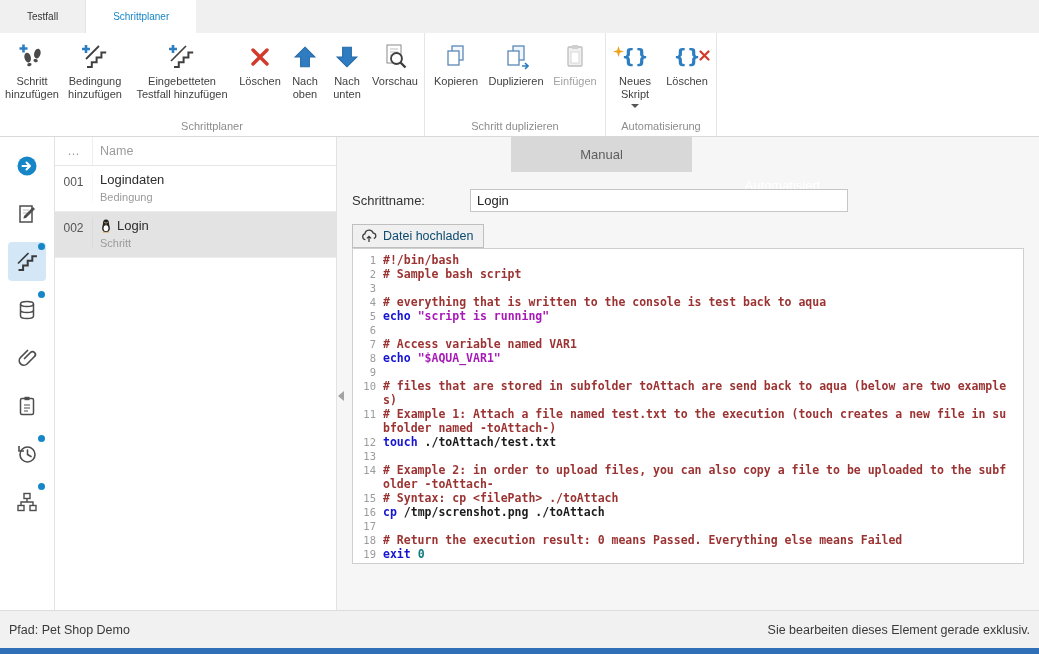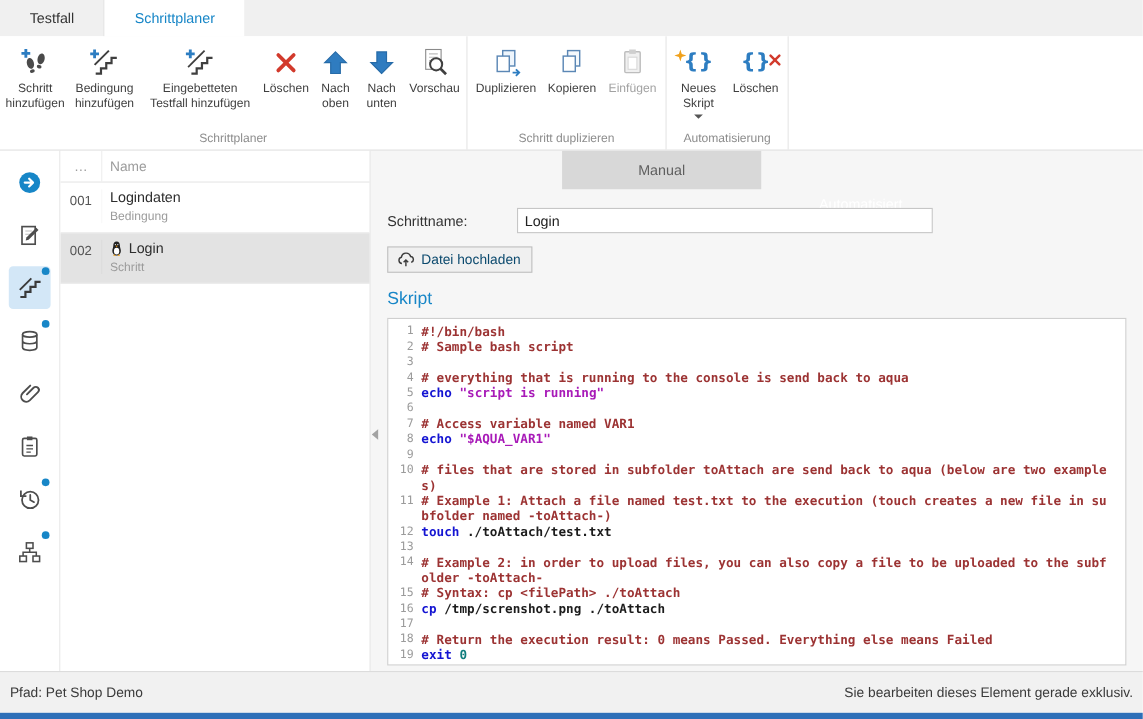--- a/index.html
+++ b/index.html
@@ -1,21 +1,21 @@
 <!DOCTYPE html>
 <html><head>
 <meta charset="utf-8">
 <style>
   * { box-sizing: border-box; margin: 0; padding: 0; }
   body { font-family: "Liberation Sans", sans-serif; background:#fff; }
   #app { width:1039px; height:654px; display:flex; flex-direction:column; overflow:hidden; background:#fff; position:relative; }
 
   
   .tabbar { height:33px; flex:none; background:#f0f0f0; display:flex; align-items:stretch; }
-  .wtab { padding:0 27px; display:flex; align-items:center; font-size:13px; color:#333; border-right:1px solid #e3e3e3; cursor:default; }
+  .wtab { padding:0 27px; display:flex; align-items:center; font-size:10px; color:#333; border-right:1px solid #e3e3e3; cursor:default; }
   .wtab.active { background:#fff; color:#1786c7; border-right:none; }
 
   
   .ribbon { height:104px; flex:none; background:#fff; border-bottom:1px solid #d9d9d9; display:flex; }
   .rgroup { display:flex; flex-direction:column; border-right:1px solid #e5e5e5; padding:0 3px; }
   .rbtns { flex:1; display:flex; align-items:stretch; padding-top:3px; }
   .rlabel { font-size:11px; color:#8d8d8d; text-align:center; padding:1px 6px 4px; white-space:nowrap; }
   .rbtn { display:flex; flex-direction:column; align-items:center; padding:4px 2px 0; font-size:11px; color:#3f3f3f; text-align:center; line-height:1.18; cursor:default; }
   .rbtn .icn { height:33px; width:36px; flex:none; display:flex; align-items:center; justify-content:center; margin-bottom:2px; }
   .rbtn.disabled { color:#a2a2a2; }
@@ -158,38 +158,38 @@
             </svg>
           </span>
           <div>Vorschau</div>
         </div>
       </div>
       <div class="rlabel">Schrittplaner</div>
     </div>
 
     <div class="rgroup">
       <div class="rbtns">
+        <div class="rbtn w56">
+          <span class="icn">
+            <svg width="30" height="30" viewBox="0 0 30 30">
+              <rect x="11" y="4" width="11" height="14" fill="#f4f8fc" stroke="#5b87b5" stroke-width="1.3"></rect>
+              <rect x="7" y="9" width="11" height="14" fill="#fff" stroke="#5b87b5" stroke-width="1.3"></rect>
+            </svg>
+          </span>
+          <div>Kopieren</div>
+        </div>
         <div class="rbtn w64">
           <span class="icn">
             <svg width="30" height="30" viewBox="0 0 30 30">
               <rect x="12" y="4" width="11" height="14" fill="#eef5fc" stroke="#5b87b5" stroke-width="1.3"></rect>
               <rect x="7" y="9" width="11" height="14" fill="#fff" stroke="#5b87b5" stroke-width="1.3"></rect>
               <path d="M21 24 h6 m-3 -3 l3 3 -3 3" stroke="#2d7dc1" stroke-width="1.7" fill="none"></path>
             </svg>
           </span>
           <div>Duplizieren</div>
-        </div>
-        <div class="rbtn w56">
-          <span class="icn">
-            <svg width="30" height="30" viewBox="0 0 30 30">
-              <rect x="11" y="4" width="11" height="14" fill="#f4f8fc" stroke="#5b87b5" stroke-width="1.3"></rect>
-              <rect x="7" y="9" width="11" height="14" fill="#fff" stroke="#5b87b5" stroke-width="1.3"></rect>
-            </svg>
-          </span>
-          <div>Kopieren</div>
         </div>
         <div class="rbtn w54 disabled">
           <span class="icn">
             <svg width="30" height="30" viewBox="0 0 30 30">
               <rect x="8" y="5" width="14" height="19" rx="1" fill="#f0f0f0" stroke="#bdbdbd" stroke-width="1.3"></rect>
               <rect x="12" y="3" width="6" height="4" fill="#cfcfcf"></rect>
               <rect x="11" y="10" width="8" height="11" fill="#fff" stroke="#d8d8d8"></rect>
             </svg>
           </span>
           <div>Einfügen</div>
@@ -362,37 +362,36 @@
           <button class="upload-btn">
             <span style="display:flex;">
               <svg width="16" height="14" viewBox="0 0 16 14">
                 <path d="M4.4 10.6 a2.9 2.9 0 0 1 -0.5 -5.7 a4.3 4.3 0 0 1 8.4 -0.7 a2.7 2.7 0 0 1 0.5 5.3" stroke="#3c3c3c" stroke-width="1.3" fill="none"></path>
                 <path d="M8 13 V7.6 M5.9 9.4 L8 7.3 l2.1 2.1" stroke="#3c3c3c" stroke-width="1.3" fill="none"></path>
               </svg>
             </span>
             <span>Datei hochladen</span>
           </button>
         </div>
-        <div class="script-head">Skript</div>
         <div class="editor" id="code-lines">
             <div class="cline">
               <span class="ln">1</span>
               <span class="lc"><span class="tok-comment">#!/bin/bash</span></span>
             </div>
             <div class="cline">
               <span class="ln">2</span>
               <span class="lc"><span class="tok-comment"># Sample bash script</span></span>
             </div>
             <div class="cline">
               <span class="ln">3</span>
               <span class="lc"></span>
             </div>
             <div class="cline">
               <span class="ln">4</span>
-              <span class="lc"><span class="tok-comment"># everything that is running to the console is send back to aqua</span></span>
+              <span class="lc"><span class="tok-comment"># everything that is written to the console is test back to aqua</span></span>
             </div>
             <div class="cline">
               <span class="ln">5</span>
               <span class="lc"><span class="tok-cmd">echo</span><span class="tok-plain"> </span><span class="tok-str">"script is running"</span></span>
             </div>
             <div class="cline">
               <span class="ln">6</span>
               <span class="lc"></span>
             </div>
             <div class="cline">

